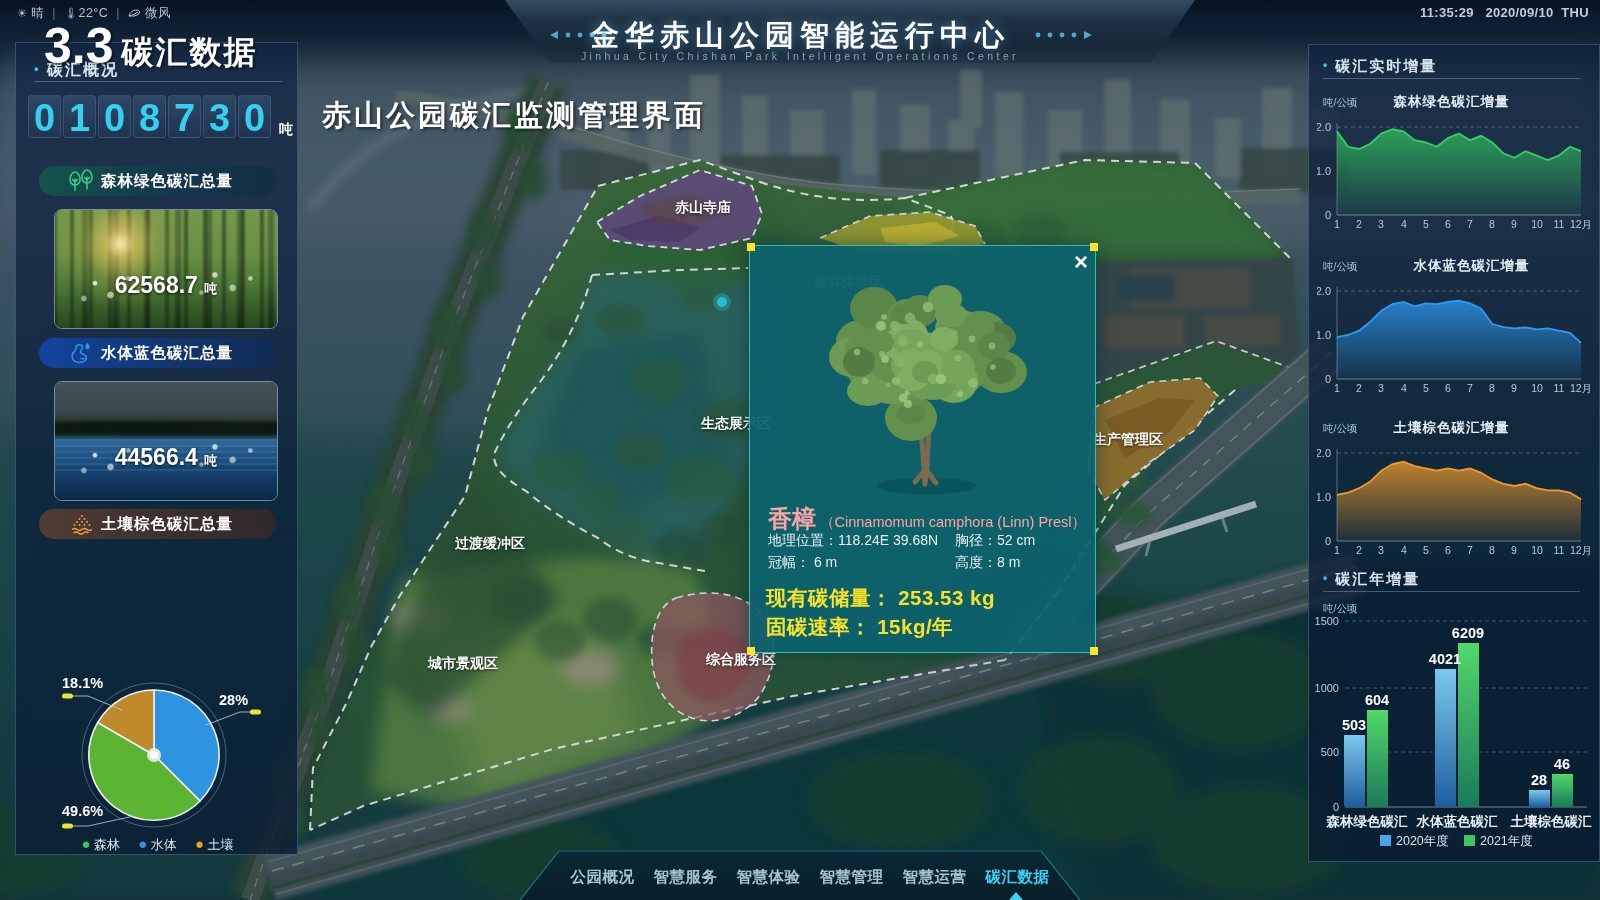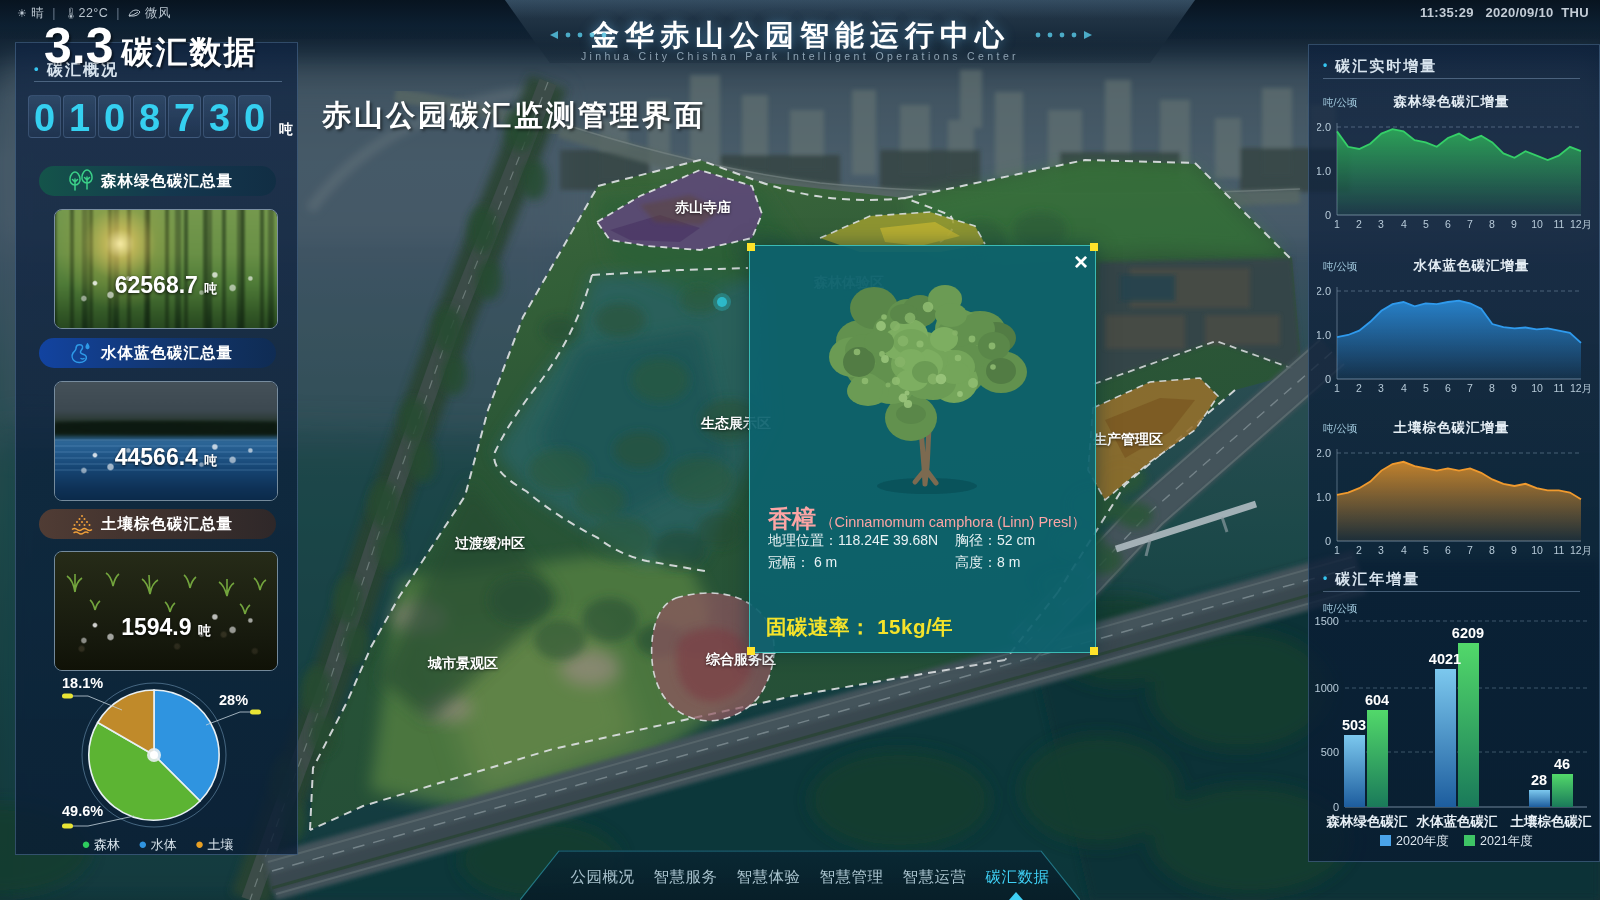--- a/index.html
+++ b/index.html
@@ -383,44 +383,20 @@
         <circle cx="7.5" cy="14" r="1"></circle>
             <circle cx="12.5" cy="14" r="1"></circle>
             <circle cx="17.5" cy="14" r="1"></circle>
             <circle cx="22.5" cy="14" r="1"></circle>
       </g>
       <path d="M5,18.5 Q7.5,16.5 10,18.5 Q12.5,20.5 15,18.5 Q17.5,16.5 20,18.5 Q22.5,20.5 25,18.5 M6.5,22 Q9,20 11.5,22 Q14,24 16.5,22 Q19,20 21.5,22" stroke="#f0a03a" stroke-width="1.4" fill="none"></path>
     </svg>
     <span>土壤棕色碳汇总量</span>
   </div>
 
-  <div class="card" style="top:508px;">
-    <div style="position:absolute;inset:0;background:
-      radial-gradient(circle at 12% 82%, rgba(90,80,60,.4) 0 2px, rgba(0,0,0,0) 4px),
-      radial-gradient(circle at 32% 68%, rgba(100,90,66,.35) 0 2px, rgba(0,0,0,0) 4px),
-      radial-gradient(circle at 55% 80%, rgba(90,80,60,.35) 0 2px, rgba(0,0,0,0) 4px),
-      radial-gradient(circle at 76% 70%, rgba(100,90,66,.35) 0 2px, rgba(0,0,0,0) 4px),
-      radial-gradient(circle at 90% 84%, rgba(90,80,60,.3) 0 2px, rgba(0,0,0,0) 4px),
-      linear-gradient(180deg,#262b18 0%,#1e2212 38%,#171a0e 70%,#101207 100%);"></div>
-    <svg width="224" height="110" style="position:absolute;left:0;top:0;">
-      <g stroke="#7cb342" stroke-width="1.6" fill="none" opacity="0.9">
-        <path d="M20,40 q-2,-12 -8,-16 M20,40 q1,-10 7,-14 M20,40 l0,-18"></path>
-        <path d="M58,34 q-2,-10 -7,-13 M58,34 q2,-9 6,-12"></path>
-        <path d="M95,42 q-3,-12 -8,-15 M95,42 q2,-11 8,-14 M95,42 l-1,-19"></path>
-        <path d="M135,36 q-2,-10 -6,-13 M135,36 q2,-8 6,-11"></path>
-        <path d="M172,44 q-3,-11 -8,-14 M172,44 q2,-10 7,-13 M172,44 l0,-17"></path>
-        <path d="M205,38 q-2,-9 -6,-12 M205,38 q2,-8 6,-10"></path>
-        <path d="M40,58 q-2,-8 -5,-10 M40,58 q2,-7 5,-9"></path>
-        <path d="M115,60 q-2,-8 -5,-10 M115,60 q2,-7 5,-9"></path>
-        <path d="M190,62 q-2,-8 -5,-10 M190,62 q2,-7 5,-9"></path>
-      </g>
-    </svg>
-    <div class="cnum">1594.9 <span>吨</span></div>
-    <div class="dots"></div>
-  </div>
 
   <svg width="283" height="190" viewBox="0 0 283 190" style="position:absolute;left:0;top:625px;">
     <circle cx="138" cy="87" r="72" fill="none" stroke="#7da8c8" stroke-width="1" opacity="0.5"></circle>
     <g stroke="#e8f0f4" stroke-width="1.6">
       <path d="M138,87 L138,22 A65,65 0 0 1 184,133 Z" fill="#2f94e0"></path>
       <path d="M138,87 L184,133 A65,65 0 0 1 81.7,54.5 Z" fill="#5cb433"></path>
       <path d="M138,87 L81.7,54.5 A65,65 0 0 1 138,22 Z" fill="#c08a2a"></path>
     </g>
     <circle cx="138" cy="87" r="7" fill="#e8eef2" opacity="0.9"></circle>
     <circle cx="138" cy="87" r="4" fill="#fff"></circle>
@@ -687,31 +663,32 @@
       <circle cx="98" cy="127" r="4.4" fill="#9cc77e" opacity="0.85"></circle>
     </svg>
 
   <div style="position:absolute;left:18px;top:257px;color:#fca5a5;">
     <span style="font-size:24px;font-weight:bold;">香樟</span><span style="font-size:14.5px;"> （Cinnamomum camphora (Linn) Presl）</span>
   </div>
   <div style="position:absolute;left:18px;top:286px;color:#e8f2f4;font-size:14px;">地理位置：118.24E 39.68N</div>
   <div style="position:absolute;left:205px;top:286px;color:#e8f2f4;font-size:14px;">胸径：52 cm</div>
   <div style="position:absolute;left:18px;top:308px;color:#e8f2f4;font-size:14px;">冠幅：&nbsp;6 m</div>
   <div style="position:absolute;left:205px;top:308px;color:#e8f2f4;font-size:14px;">高度：8 m</div>
+  <div style="position:absolute;left:16px;top:338px;color:#f5e32a;font-size:20.5px;font-weight:bold;letter-spacing:0.5px;">现有碳储量： 253.53 kg</div>
   <div style="position:absolute;left:16px;top:367px;color:#f5e32a;font-size:20.5px;font-weight:bold;letter-spacing:0.5px;">固碳速率： 15kg/年</div>
 </div>
 
 <div id="nav" style="left:520px;top:850px;width:560px;height:50px;z-index:6;">
   <div style="position:absolute;inset:0;background:linear-gradient(180deg,rgba(10,40,52,.92),rgba(8,30,40,.96));
     clip-path:polygon(7% 0,93% 0,100% 100%,0 100%);border-top:1px solid rgba(80,200,230,.0);"></div>
   <svg width="560" height="50" style="position:absolute;left:0;top:0;">
     <path d="M0,50 L39,1 L521,1 L560,50" fill="none" stroke="#3fd0e8" stroke-width="1.2" opacity="0.45"></path>
   </svg>
   <div style="position:absolute;left:10px;top:17px;width:560px;display:flex;justify-content:center;gap:19px;
-    color:#a9c3ce;font-size:15.5px;font-weight:normal;letter-spacing:0.5px;">
+    color:#a9c3ce;font-size:15.5px;font-weight:bold;letter-spacing:0.5px;">
     <span>公园概况</span>
         <span>智慧服务</span>
         <span>智慧体验</span>
         <span>智慧管理</span>
         <span>智慧运营</span>
         <span style="color:#3fd0f5;">碳汇数据</span>
   </div>
   <div style="position:absolute;left:489px;top:42px;width:0;height:0;border-left:7px solid transparent;
     border-right:7px solid transparent;border-bottom:8px solid #3fd0f5;"></div>
 </div>

